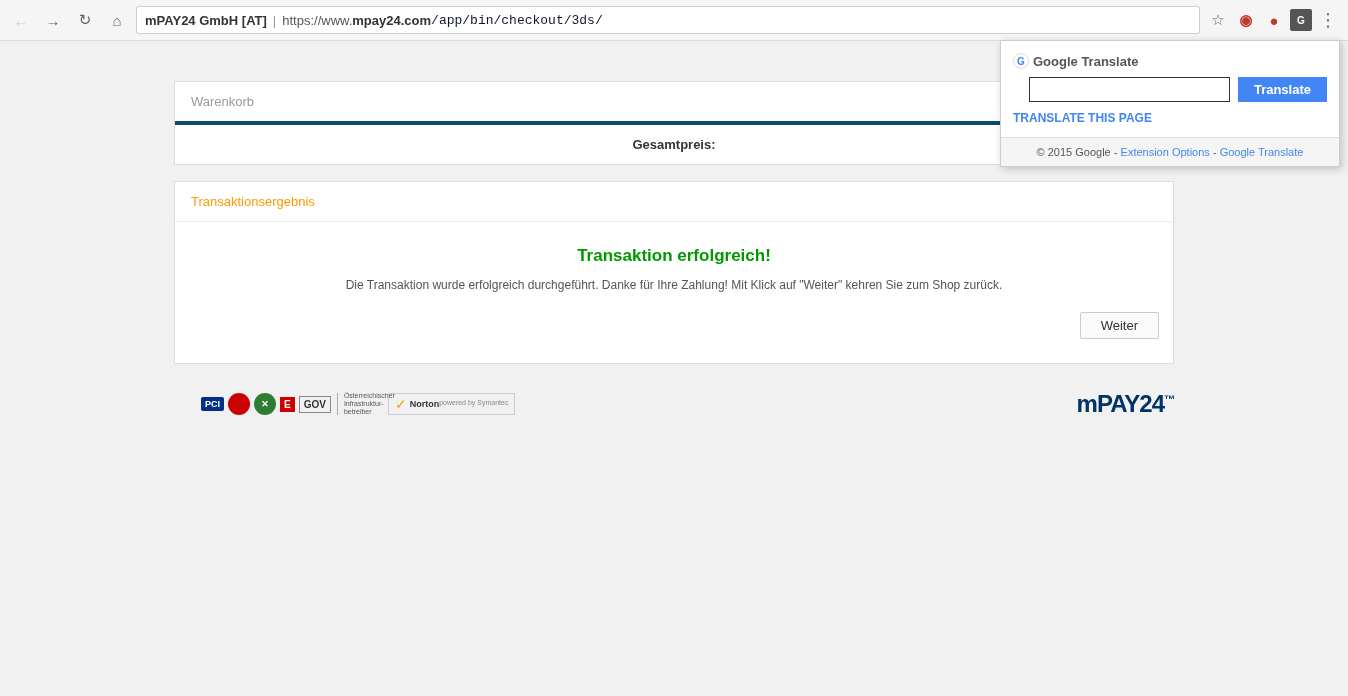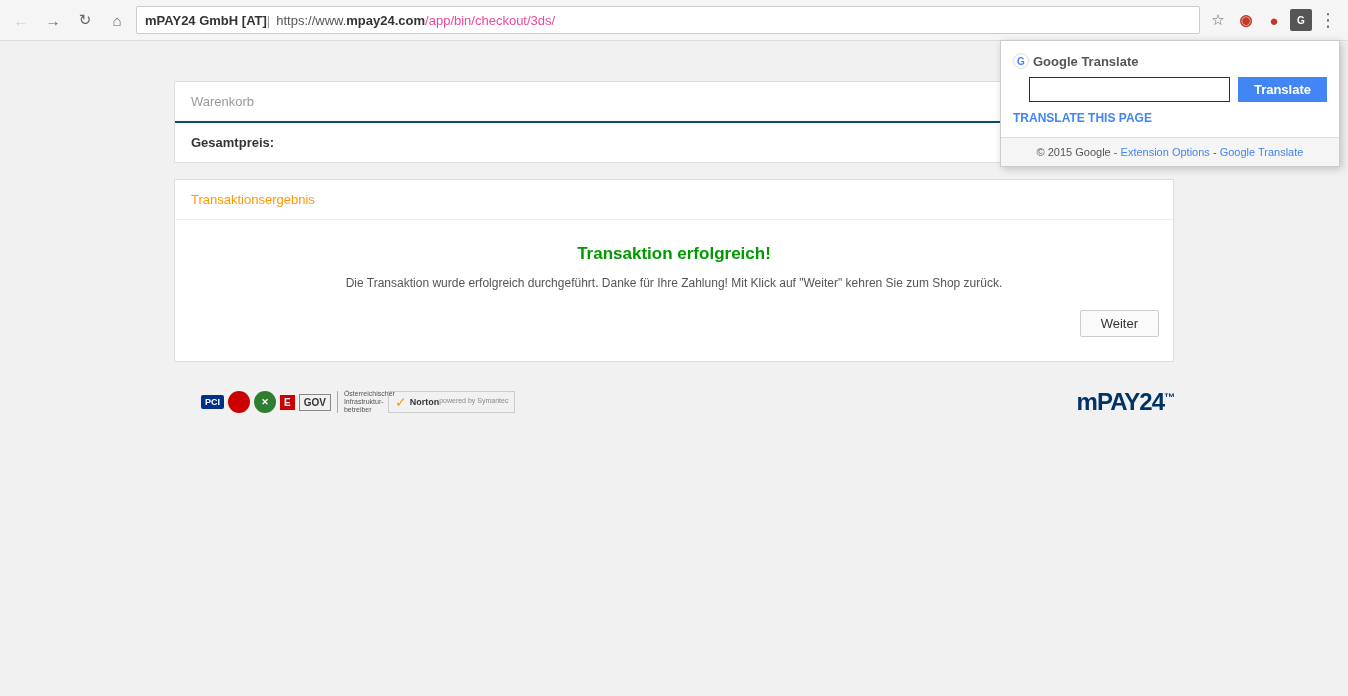--- a/index.html
+++ b/index.html
@@ -76,28 +76,29 @@
     }
 
     
     .section-box {
       background: white;
       border: 1px solid #ddd;
       margin-bottom: 16px;
     }
     .section-header {
       padding: 12px 16px;
-      border-bottom: 2px solid #0c4a6e;
+      border-bottom: 4px solid #0c4a6e;
       font-size: 13px;
       color: #999;
       display: flex;
       justify-content: space-between;
     }
     .gesamtpreis-row {
       display: flex;
+      justify-content: center;
       padding: 12px 16px;
       font-size: 13px;
       font-weight: bold;
       color: #333;
     }
 
     
     .transaktion-header {
       padding: 12px 16px;
       font-size: 13px;
@@ -222,25 +223,25 @@
 
 <div class="browser-chrome">
   <div class="browser-toolbar">
 
     <button class="nav-btn disabled" title="Back">←</button>
     <button class="nav-btn" title="Forward">→</button>
     <button class="nav-btn" title="Reload">↻</button>
     <button class="nav-btn" title="Home">⌂</button>
 
     <div class="address-bar">
-      <span style="font-weight:bold; color:#333;">mPAY24 GmbH [AT]</span>
+      <span style="font-weight:bold; margin-right:6px; color:#333;">mPAY24 GmbH [AT]</span>
       <span style="color:#999; margin-right:6px;">|</span>
       <span style="color:#555;">https://www.</span>
         <span style="font-weight:bold; color:#333;">mpay24.com</span>
-        <span style="color:#ec4899;">/app/bin/checkout/3ds/</span>
+        <span style="color:#0f172a;font-family:Liberation Mono, monospace;">/app/bin/checkout/3ds/</span>
     </div>
 
     <div class="address-bar-right">
       <button class="toolbar-icon" title="Bookmark">☆</button>
       <button class="toolbar-icon active" style="color:#c0392b; font-weight:bold;">◉</button>
       <button class="toolbar-icon active" style="color:#c0392b;">●</button>
       <button class="toolbar-icon" style="background:#555; color:white; font-size:10px; width:22px; height:22px; border-radius:2px; font-weight:bold;">G</button>
       <button class="toolbar-icon" style="font-size:18px;">⋮</button>
     </div>
   </div>

